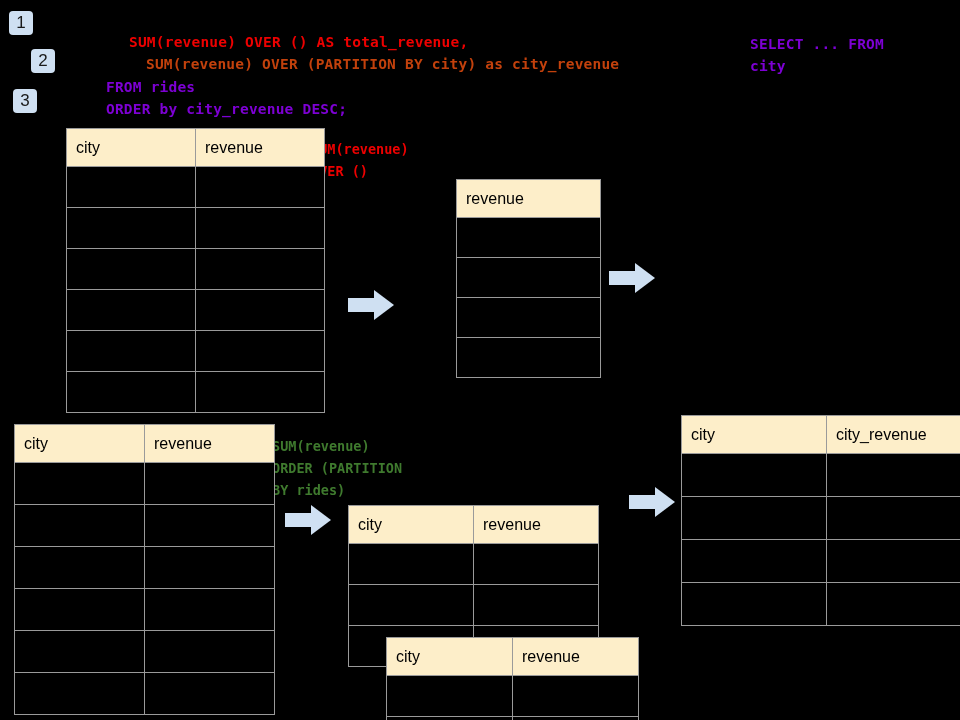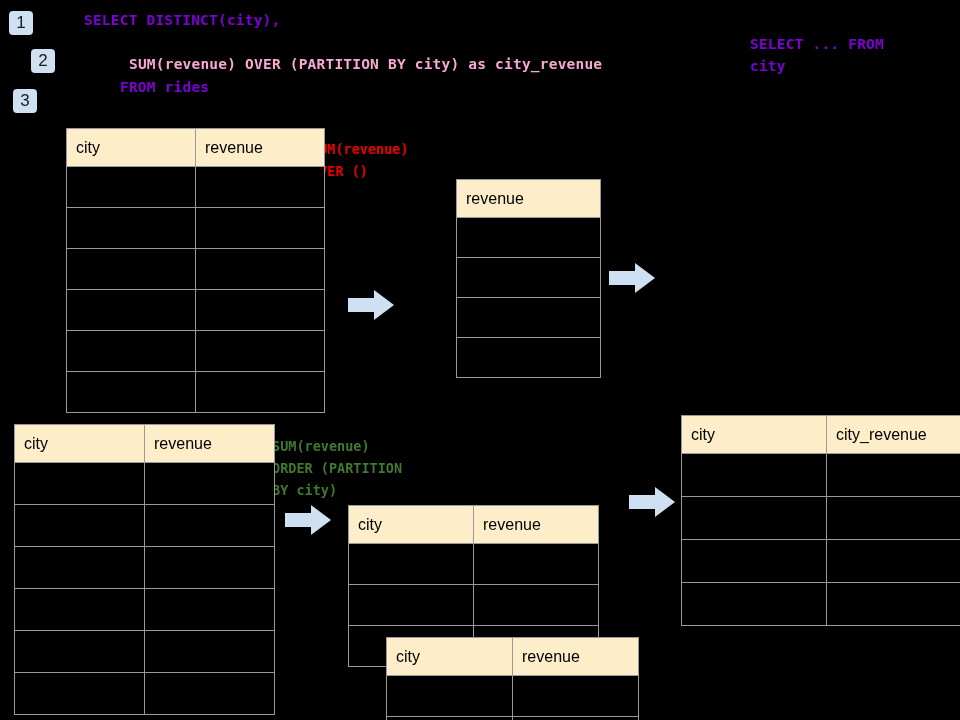--- a/index.html
+++ b/index.html
@@ -35,21 +35,21 @@
   .code {
     position: absolute;
     font-family: "DejaVu Sans Mono", monospace;
     font-size: 14.5px;
     font-weight: bold;
     letter-spacing: 0.2px;
     white-space: pre;
   }
   .c-purple { color: #7d00d4; }
   .c-red    { color: #ee0000; }
-  .c-green  { color: #f9a8d4; }
+  .c-green  { color: #c2410c; margin-left: 17px; }
 
   
   .annot {
     position: absolute;
     font-family: "DejaVu Sans Mono", monospace;
     font-size: 13.5px;
     font-weight: bold;
     line-height: 22px;
     white-space: pre;
   }
@@ -105,33 +105,34 @@
 </style>
 </head>
 <body>
 
 <div id="canvas">
 
   <div class="badge" style="left:9px;  top:11px;">1</div>
   <div class="badge" style="left:31px; top:49px;">2</div>
   <div class="badge" style="left:13px; top:89px;">3</div>
 
-  <div class="code c-purple" style="left:84px;  top:12px;">SELECT DISTINCT(city),</div>
+  <div class="code c-red" style="left:129px; top:34px;">SUM(revenue) OVER () AS total_revenue,</div>
   <div class="code c-green" style="left:129px; top:56px;">SUM(revenue) OVER (PARTITION BY city) as city_revenue</div>
-  <div class="code c-purple" style="left:120px; top:79px;">FROM rides</div>
+  <div class="code c-purple" style="left:106px; top:79px;">FROM rides</div>
+  <div class="code c-purple" style="left:106px; top:101px;">ORDER by city_revenue DESC;</div>
 
   <div class="code c-purple" style="left:750px; top:36px;">SELECT ... FROM</div>
   <div class="code c-purple" style="left:750px; top:58px;">city</div>
 
   <div class="annot a-red" style="left:311px; top:138px;">SUM(revenue)</div>
   <div class="annot a-red" style="left:311px; top:160px;">OVER ()</div>
 
   <div class="annot a-green" style="left:272px; top:435px;">SUM(revenue)</div>
   <div class="annot a-green" style="left:272px; top:457px;">ORDER (PARTITION</div>
-  <div class="annot a-green" style="left:272px; top:479px;">BY city)</div>
+  <div class="annot a-green" style="left:272px; top:479px;">BY rides)</div>
 
   <table class="tbl" style="left:66px; top:128px; width:238px;">
     <tbody>
         <tr>
       <td class="hdr" style="width:119px; height:29px;">city</td>
       <td class="hdr" style="width:119px; height:29px;">revenue</td>
     </tr>
     <tr>
           <td style="height:40px;"></td>
           <td></td>

